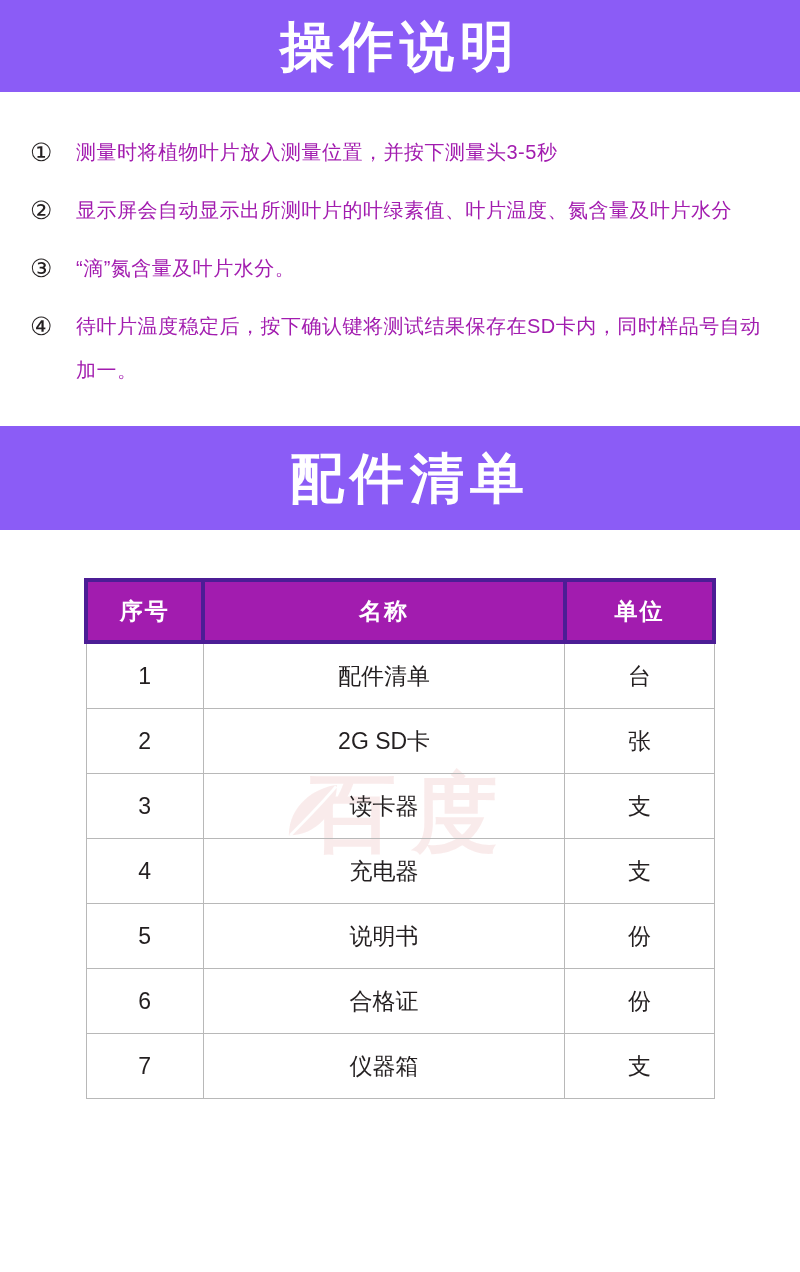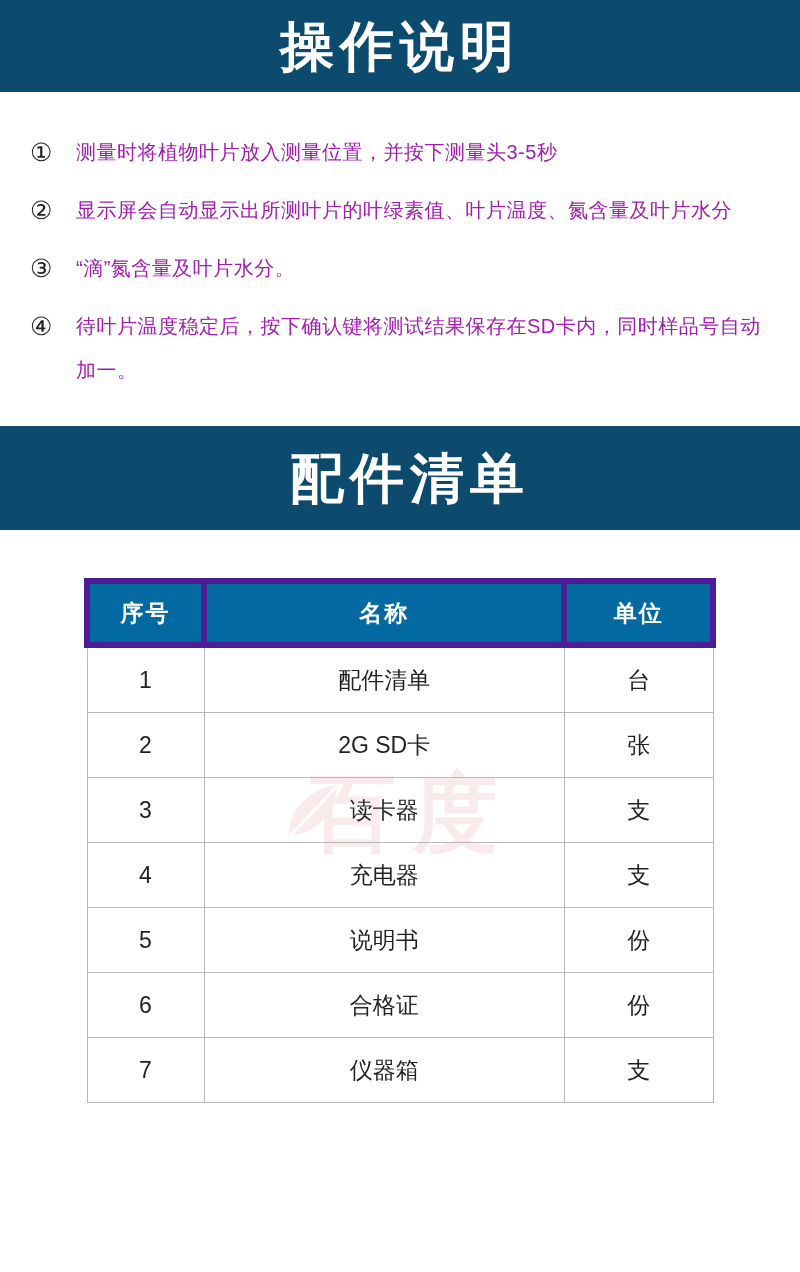--- a/index.html
+++ b/index.html
@@ -16,21 +16,21 @@
     overflow: hidden;
   }
   .page {
     width: 800px;
     height: 1272px;
     position: relative;
   }
 
   
   .section-header {
-    background: #0c4a6e;
+    background: #8b5cf6;
     width: 100%;
     box-sizing: border-box;
     text-align: center;
     color: #ffffff;
     font-weight: bold;
     letter-spacing: 6px;
   }
   .section-header.first {
     height: 92px;
     line-height: 92px;
@@ -122,24 +122,24 @@
   table.parts th,
   table.parts td {
     border: 1px solid #b8b8b8;
     text-align: center;
     font-size: 23px;
     color: #231f20;
     height: 62px;
     font-weight: normal;
   }
   table.parts thead th {
-    background: #0369a1;
+    background: #a21caf;
     color: #ffffff;
     font-weight: bold;
-    border: 6px solid #4c1d95;
+    border: 4px solid #4c1d95;
     height: 56px;
     letter-spacing: 2px;
   }
   table.parts col.c-no { width: 118px; }
   table.parts col.c-name { width: 364px; }
   table.parts col.c-unit { width: 150px; }
 </style>
 </head>
 <body>
 

